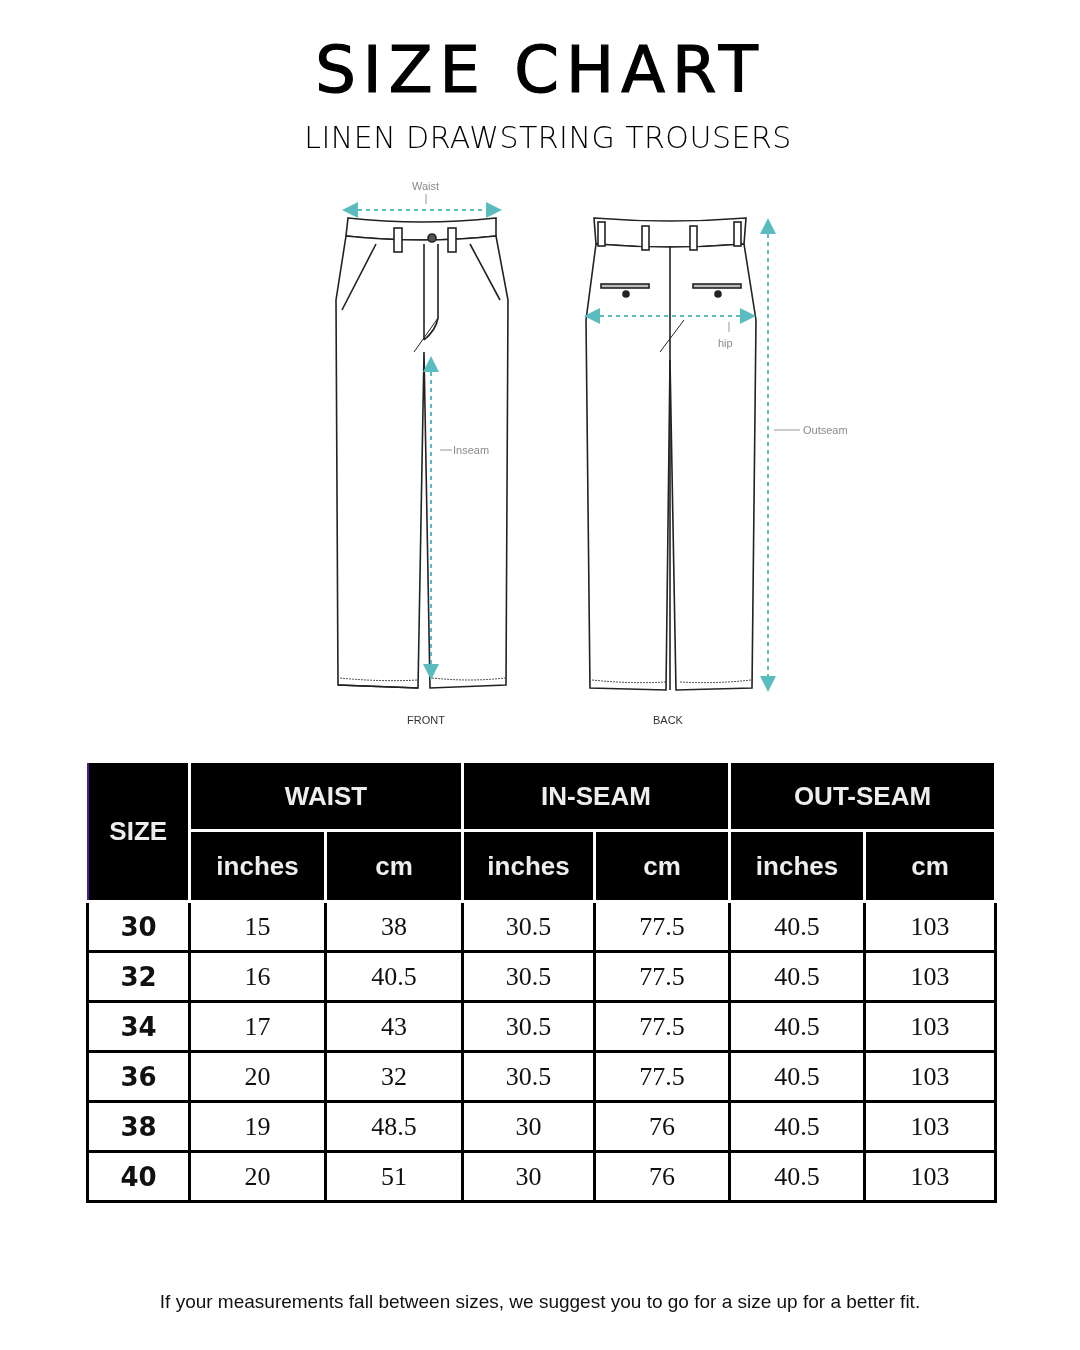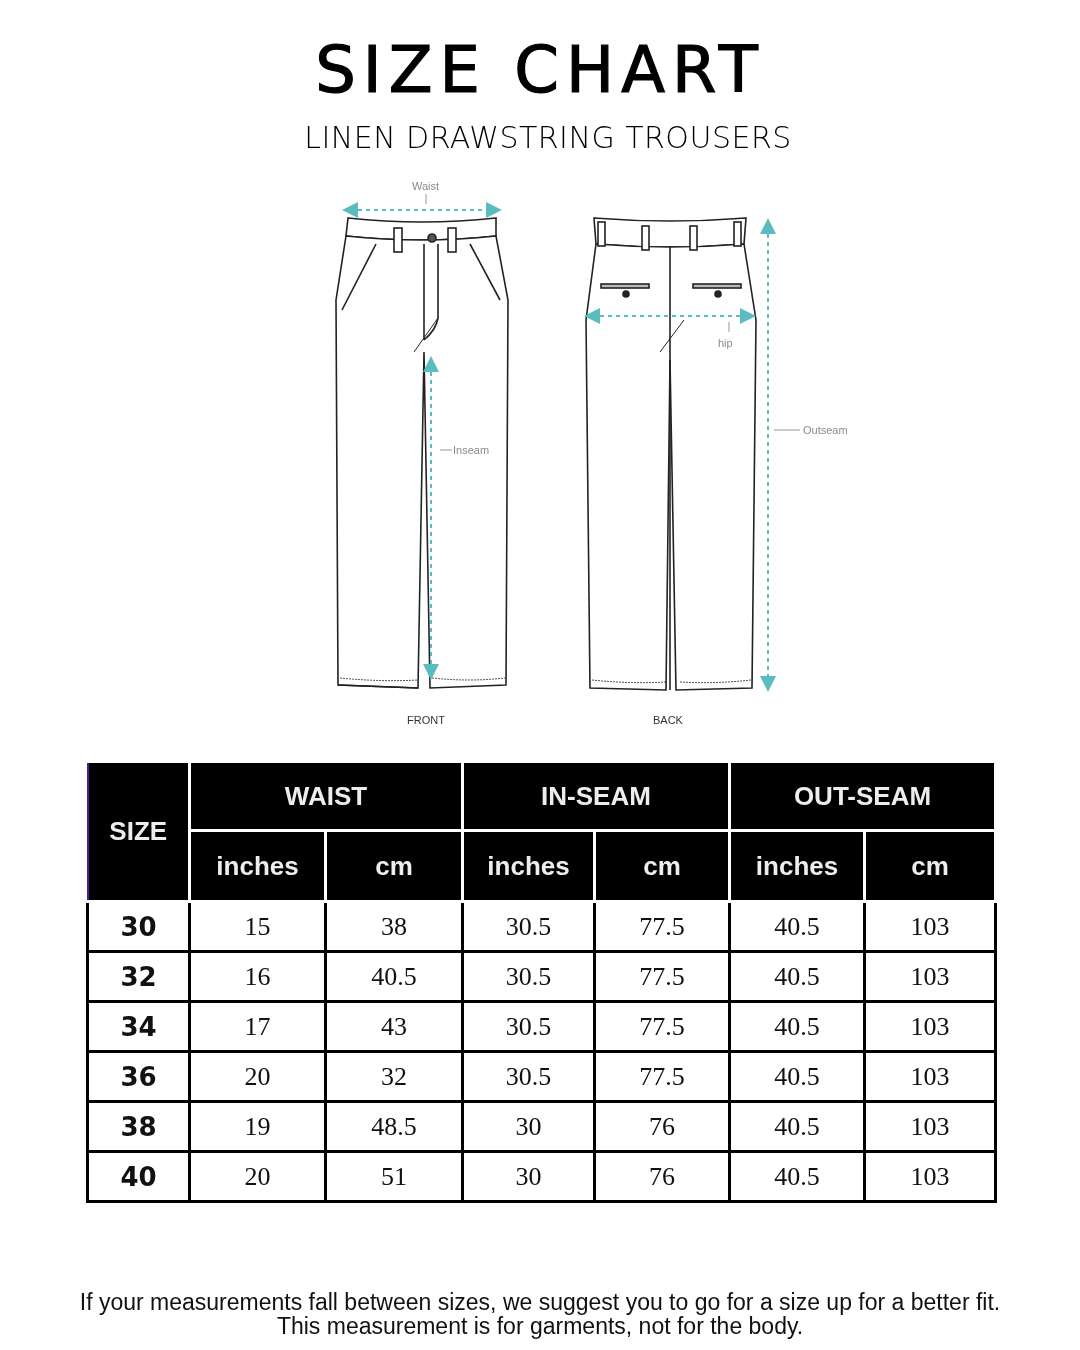--- a/index.html
+++ b/index.html
@@ -10,21 +10,21 @@
   .diagram svg { width: 100%; height: 100%; }
   .dlabel { font-family: "Liberation Sans", sans-serif; fill: #8a8a8a; font-size: 11px; }
   .vlabel { font-family: "Liberation Sans", sans-serif; fill: #333; font-size: 11px; }
 
   .size-table { position: absolute; left: 86px; top: 760px; width: 908px; border-collapse: collapse; table-layout: fixed; }
   .size-table th { background: #000; color: #ededed; border: 3px solid #fff; height: 66px; padding: 0; font-weight: 700; font-size: 26px; text-align: center; }
   .size-table th.sub { font-weight: 700; font-size: 26px; height: 68px; }
   .size-table th.size-h { border-left: 2px solid #4c1d95; }
   .size-table td { border: 3px solid #000; height: 47px; padding: 0; text-align: center; font-size: 26px; font-family: Liberation Serif, serif; font-weight: 300; color: #111; }
   .size-table td.size-c { font-weight: 700; font-family: "DejaVu Sans", sans-serif; }
-  .note { position: absolute; top: 1290px; left: 0; width: 1080px; text-align: center; font-size: 23px; line-height: 24px; color: #111; }
+  .note { position: absolute; top: 1290px; left: 0; width: 1080px; text-align: center; font-size: 19px; line-height: 24px; color: #111; }
 </style>
 </head>
 <body>
 
 <div class="title">SIZE CHART</div>
 <div class="subtitle">LINEN DRAWSTRING TROUSERS</div>
 
 <div class="diagram">
   <svg viewBox="320 172 560 570" xmlns="http://www.w3.org/2000/svg">
     <defs>
@@ -165,14 +165,13 @@
       <td>30</td>
       <td>76</td>
       <td>40.5</td>
       <td>103</td>
     </tr>
   </tbody>
 </table>
 
 <div class="note">
   <div>If your measurements fall between sizes, we suggest you to go for a size up for a better fit.</div>
-  <div>This measurement is for garments, not for the body.</div>
 </div>
 
 </body></html>

